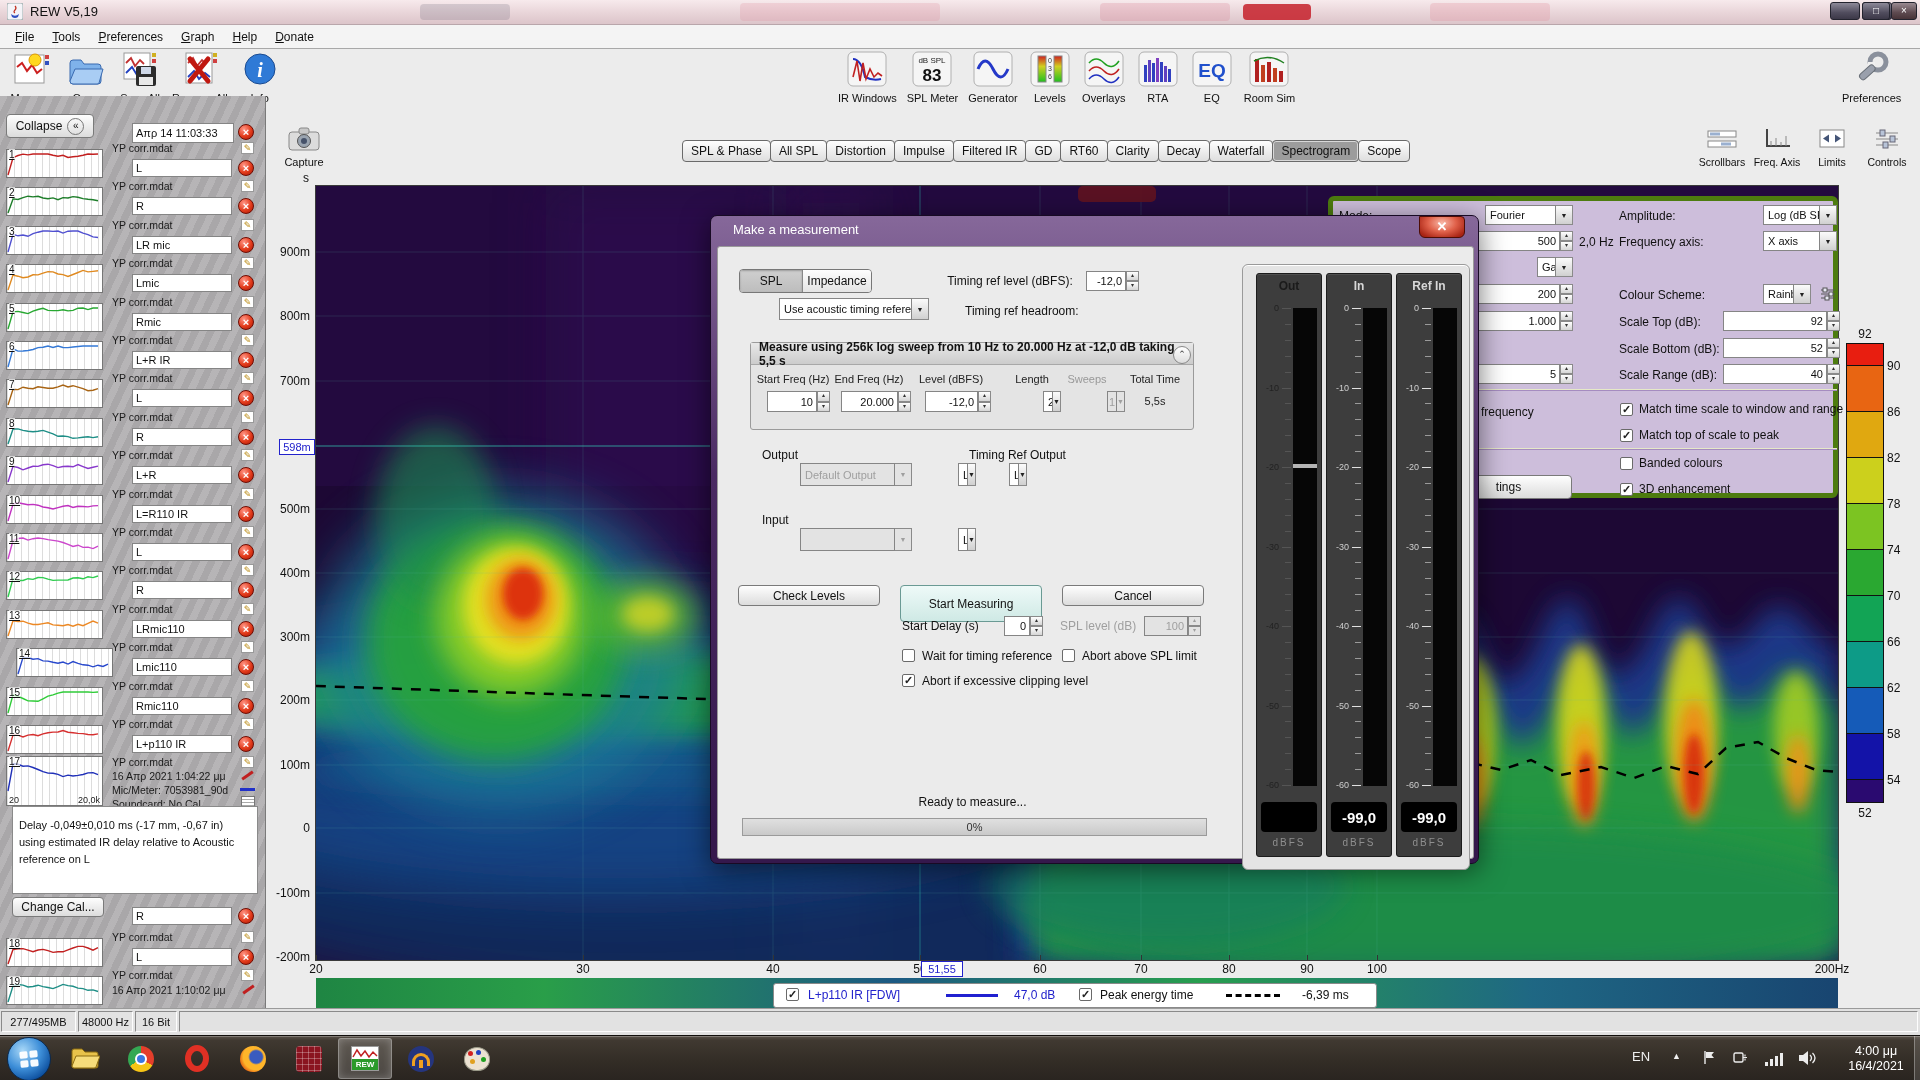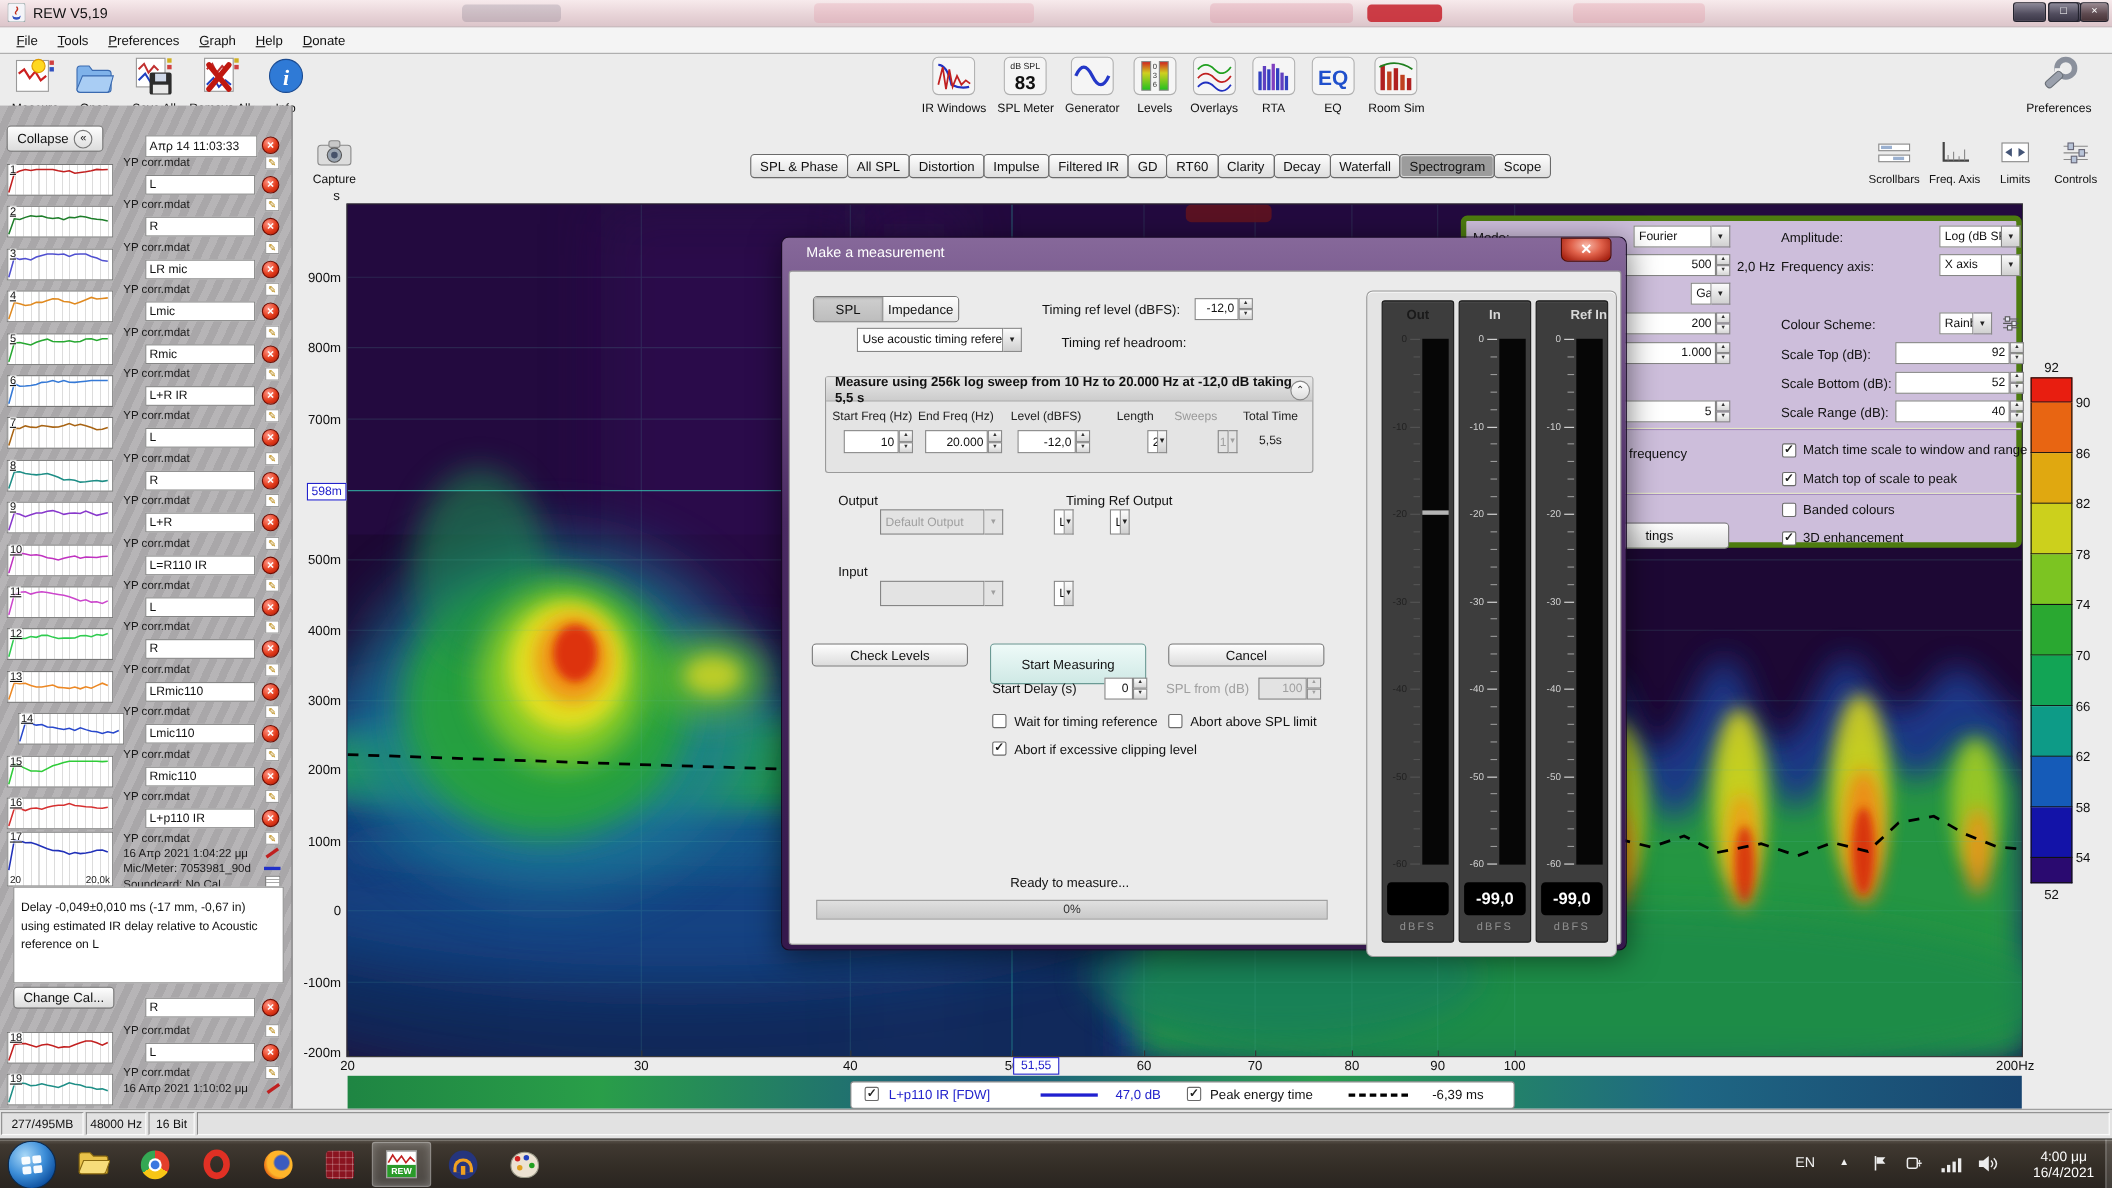--- a/index.html
+++ b/index.html
@@ -800,21 +800,21 @@
       <div class="btn" style="left:20px;top:338px;width:142px;height:21px">Check Levels</div>
       <div class="btn" style="left:182px;top:338px;width:142px;height:37px;background:linear-gradient(#eefaf8,#cfe9e5);border-color:#6a9a94">Start Measuring</div>
       <div class="btn" style="left:344px;top:338px;width:142px;height:21px">Cancel</div>
 
       <span class="lb" style="left:184px;top:372px">Start Delay (s)</span>
       <div class="f fr" style="left:286px;top:369px;width:26px;height:20px">0</div>
       <div class="sp" style="left:312px;top:369px;height:20px">
           <i>▴</i>
           <i>▾</i>
         </div>
-      <span class="lb" style="left:342px;top:372px;color:#9f9f9f">SPL from (dB)</span>
+      <span class="lb" style="left:342px;top:372px;color:#9f9f9f">SPL level (dB)</span>
       <div class="f fr dis" style="left:426px;top:369px;width:44px;height:20px">100</div>
       <div class="sp" style="left:470px;top:369px;height:20px">
           <i class="dis">▴</i>
           <i class="dis">▾</i>
         </div>
 
       <span class="cb" style="left:184px;top:402px"></span>
       <span class="lb" style="left:204px;top:402px">Wait for timing reference</span>
       <span class="cb" style="left:344px;top:402px"></span>
       <span class="lb" style="left:364px;top:402px">Abort above SPL limit</span>
@@ -908,21 +908,21 @@
             <div class="mtick" style="left: 28px; top: 463.3px; width: 6px; background: rgb(154, 154, 154);"></div>
             <div class="mtick" style="left: 28px; top: 479.2px; width: 6px; background: rgb(154, 154, 154);"></div>
             <div class="mtick" style="left: 28px; top: 495.1px; width: 6px; background: rgb(154, 154, 154);"></div>
             <div class="mnum" style="left: 0px; top: 506px; color: rgb(207, 207, 207);">-60</div>
             <div class="mtick" style="left: 25px; top: 511px; width: 9px; background: rgb(224, 224, 224);"></div>
             <div class="mchan"></div>
             <div class="mread">-99,0</div>
             <div class="munit">dBFS</div>
           </div>
           <div class="meter" style="left: 153px;">
-            <div class="mlab" style="color: rgb(216, 216, 216); text-align: right;">Ref In</div>
+            <div class="mlab" style="color: rgb(216, 216, 216);">Ref In</div>
             <div class="mnum" style="left: 0px; top: 29px; color: rgb(207, 207, 207);">0</div>
             <div class="mtick" style="left: 25px; top: 34px; width: 9px; background: rgb(224, 224, 224);"></div>
             <div class="mtick" style="left: 28px; top: 49.9px; width: 6px; background: rgb(154, 154, 154);"></div>
             <div class="mtick" style="left: 28px; top: 65.8px; width: 6px; background: rgb(154, 154, 154);"></div>
             <div class="mtick" style="left: 28px; top: 81.7px; width: 6px; background: rgb(154, 154, 154);"></div>
             <div class="mtick" style="left: 28px; top: 97.6px; width: 6px; background: rgb(154, 154, 154);"></div>
             <div class="mnum" style="left: 0px; top: 108.5px; color: rgb(207, 207, 207);">-10</div>
             <div class="mtick" style="left: 25px; top: 113.5px; width: 9px; background: rgb(224, 224, 224);"></div>
             <div class="mtick" style="left: 28px; top: 129.4px; width: 6px; background: rgb(154, 154, 154);"></div>
             <div class="mtick" style="left: 28px; top: 145.3px; width: 6px; background: rgb(154, 154, 154);"></div>

